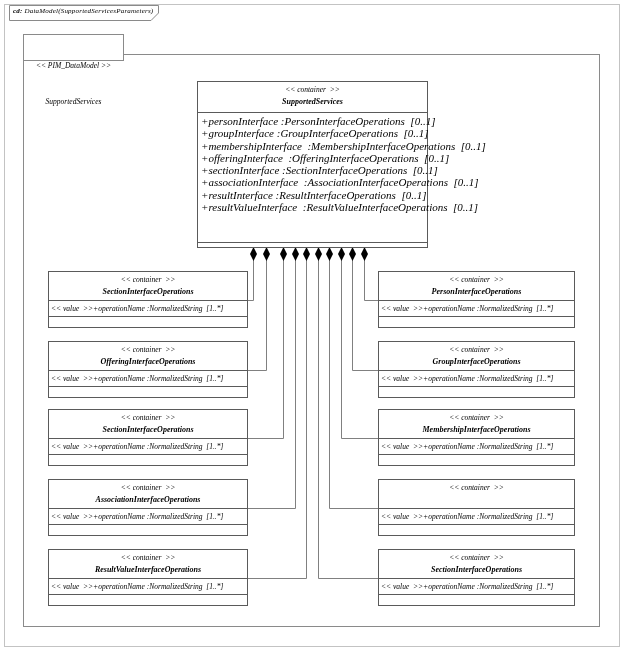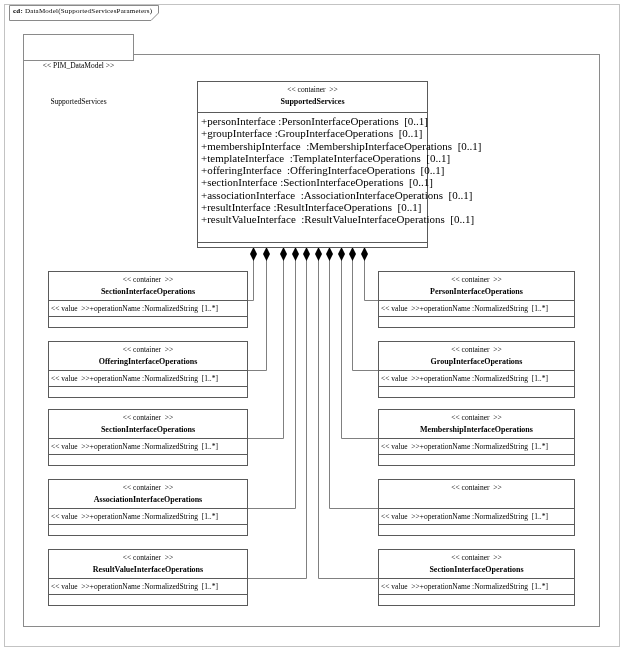--- a/index.html
+++ b/index.html
@@ -1,25 +1,25 @@
 <!DOCTYPE html>
 <html><head>
 <meta charset="utf-8">
 <style>
   html,body{margin:0;padding:0;background:#fff;}
   .page{position:relative;width:624px;height:652px;background:#fff;overflow:hidden;
-        font-family:"Liberation Serif",serif;color:#000;}
+        font-family:"Liberation Serif",serif;color:#000;font-style:italic;}
   .page-border{position:absolute;left:4px;top:4px;width:614px;height:641px;
         border:1px solid #c3c3c3;}
   svg.lines{position:absolute;left:0;top:0;width:624px;height:652px;}
   .tab-text{position:absolute;left:13px;top:7px;font-size:7px;white-space:pre;letter-spacing:.2px;}
   .tab-text .b{font-weight:bold;}
   .pkg-body{position:absolute;left:23px;top:54px;width:577px;height:573px;
         border:1px solid #8a8a8a;box-sizing:border-box;}
-  .pkg-label{position:absolute;left:23px;top:34px;width:111px;height:27px;
+  .pkg-label{position:absolute;left:23px;top:34px;width:101px;height:27px;
         border:1px solid #8a8a8a;background:#fff;box-sizing:border-box;
         text-align:center;font-size:7.5px;line-height:12px;padding-top:1px;white-space:pre;}
   .class-box{position:absolute;background:#fff;border:1px solid #5a5a5a;
         box-sizing:border-box;display:flex;flex-direction:column;}
   .hdr{text-align:center;border-bottom:1px solid #5a5a5a;}
   .st{font-size:7.5px;line-height:11px;padding-top:2px;white-space:pre;}
   .nm{font-size:8px;font-weight:bold;line-height:13px;white-space:pre;}
   .attrs{font-size:11px;border-bottom:1px solid #5a5a5a;padding:2px 3px 0 3px;}
   .attrs div{line-height:12.3px;white-space:pre;}
   .attr{font-size:7.5px;line-height:15px;border-bottom:1px solid #5a5a5a;
@@ -81,21 +81,20 @@
 
   <div class="class-box central">
     <div class="hdr">
       <div class="st">&lt;&lt; container  &gt;&gt;</div>
       <div class="nm">SupportedServices</div>
     </div>
     <div class="attrs">
       <div>+personInterface :PersonInterfaceOperations  [0..1]</div>
       <div>+groupInterface :GroupInterfaceOperations  [0..1]</div>
       <div>+membershipInterface  :MembershipInterfaceOperations  [0..1]</div>
-      <div>+templateInterface  :TemplateInterfaceOperations  [0..1]</div>
       <div>+offeringInterface  :OfferingInterfaceOperations  [0..1]</div>
       <div>+sectionInterface :SectionInterfaceOperations  [0..1]</div>
       <div>+associationInterface  :AssociationInterfaceOperations  [0..1]</div>
       <div>+resultInterface :ResultInterfaceOperations  [0..1]</div>
       <div>+resultValueInterface  :ResultValueInterfaceOperations  [0..1]</div>
     </div>
     <div class="empty"></div>
   </div>
 
   <div class="class-box op-box" style="left:48px;top:271px;width:200px;">

